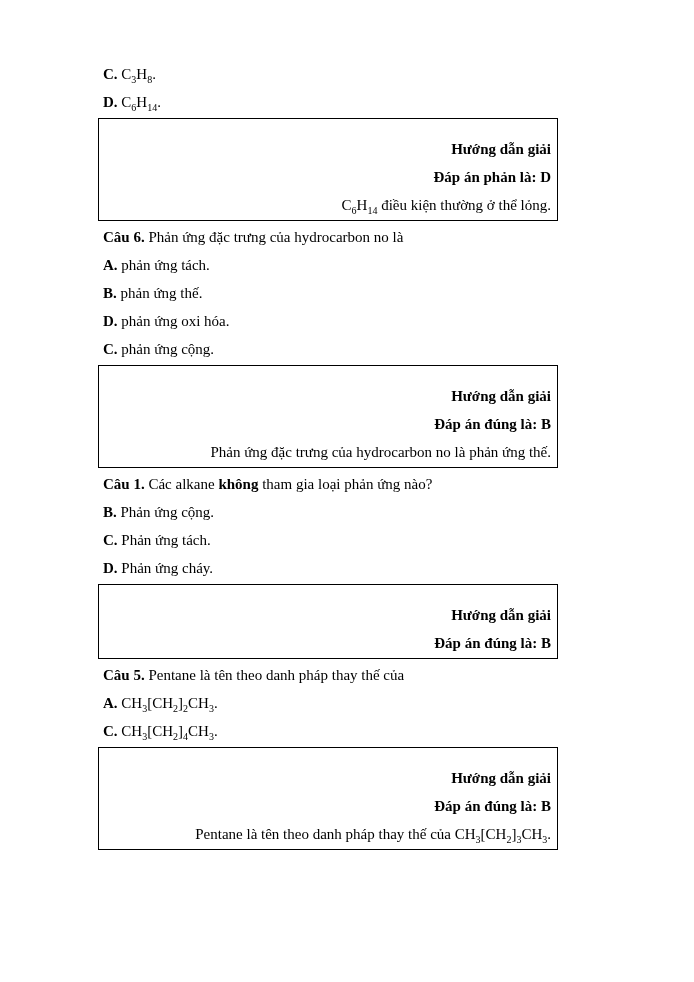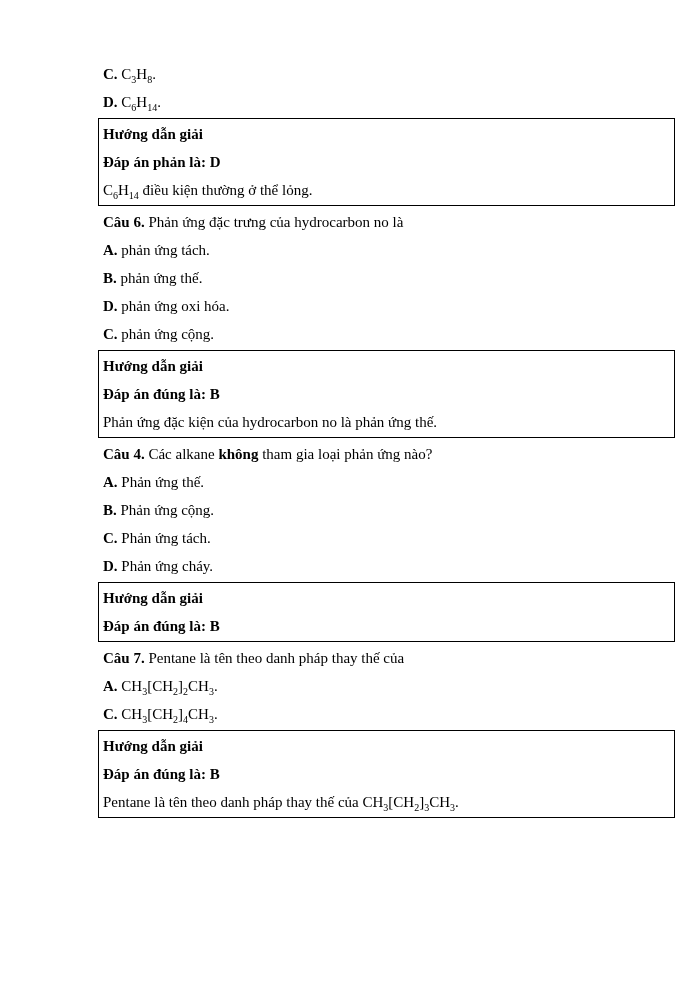--- a/index.html
+++ b/index.html
@@ -26,25 +26,26 @@
   .para {
     margin: 0;
     line-height: 28px;
     white-space: nowrap;
   }
   .bold {
     font-weight: bold;
   }
   .solution-box {
     box-sizing: border-box;
-    width: 577px;
+    width: 460px;
     margin: 2px 0 2px -5px;
     border: 1.5px solid #000000;
-    padding: 1px 6px 1px 4px;
+    padding: 16px 6px 1px 4px;
     background: #ffffff;
+    text-align: right;
   }
   sub {
     font-size: 10px;
     line-height: 0;
   }
   b {
     font-weight: bold;
   }
 </style>
 </head>
@@ -63,35 +64,34 @@
 
   <p class="para"><b>Câu 6.</b> Phản ứng đặc trưng của hydrocarbon no là</p>
   <p class="para"><b>A.</b> phản ứng tách.</p>
   <p class="para"><b>B.</b> phản ứng thế.</p>
   <p class="para"><b>D.</b> phản ứng oxi hóa.</p>
   <p class="para"><b>C.</b> phản ứng cộng.</p>
 
   <div class="solution-box">
     <p class="para bold">Hướng dẫn giải</p>
     <p class="para bold">Đáp án đúng là: B</p>
-    <p class="para">Phản ứng đặc kiện của hydrocarbon no là phản ứng thế.</p>
+    <p class="para">Phản ứng đặc trưng của hydrocarbon no là phản ứng thế.</p>
   </div>
 
-  <p class="para"><b>Câu 4.</b> Các alkane <b>không</b> tham gia loại phản ứng nào?</p>
-  <p class="para"><b>A.</b> Phản ứng thế.</p>
+  <p class="para"><b>Câu 1.</b> Các alkane <b>không</b> tham gia loại phản ứng nào?</p>
   <p class="para"><b>B.</b> Phản ứng cộng.</p>
   <p class="para"><b>C.</b> Phản ứng tách.</p>
   <p class="para"><b>D.</b> Phản ứng cháy.</p>
 
   <div class="solution-box">
     <p class="para bold">Hướng dẫn giải</p>
     <p class="para bold">Đáp án đúng là: B</p>
   </div>
 
-  <p class="para"><b>Câu 7.</b> Pentane là tên theo danh pháp thay thế của</p>
+  <p class="para"><b>Câu 5.</b> Pentane là tên theo danh pháp thay thế của</p>
   <p class="para"><b>A.</b> CH<sub>3</sub>[CH<sub>2</sub>]<sub>2</sub>CH<sub>3</sub>.</p>
   <p class="para"><b>C.</b> CH<sub>3</sub>[CH<sub>2</sub>]<sub>4</sub>CH<sub>3</sub>.</p>
 
   <div class="solution-box">
     <p class="para bold">Hướng dẫn giải</p>
     <p class="para bold">Đáp án đúng là: B</p>
     <p class="para">Pentane là tên theo danh pháp thay thế của CH<sub>3</sub>[CH<sub>2</sub>]<sub>3</sub>CH<sub>3</sub>.</p>
   </div>
 
 </div>

